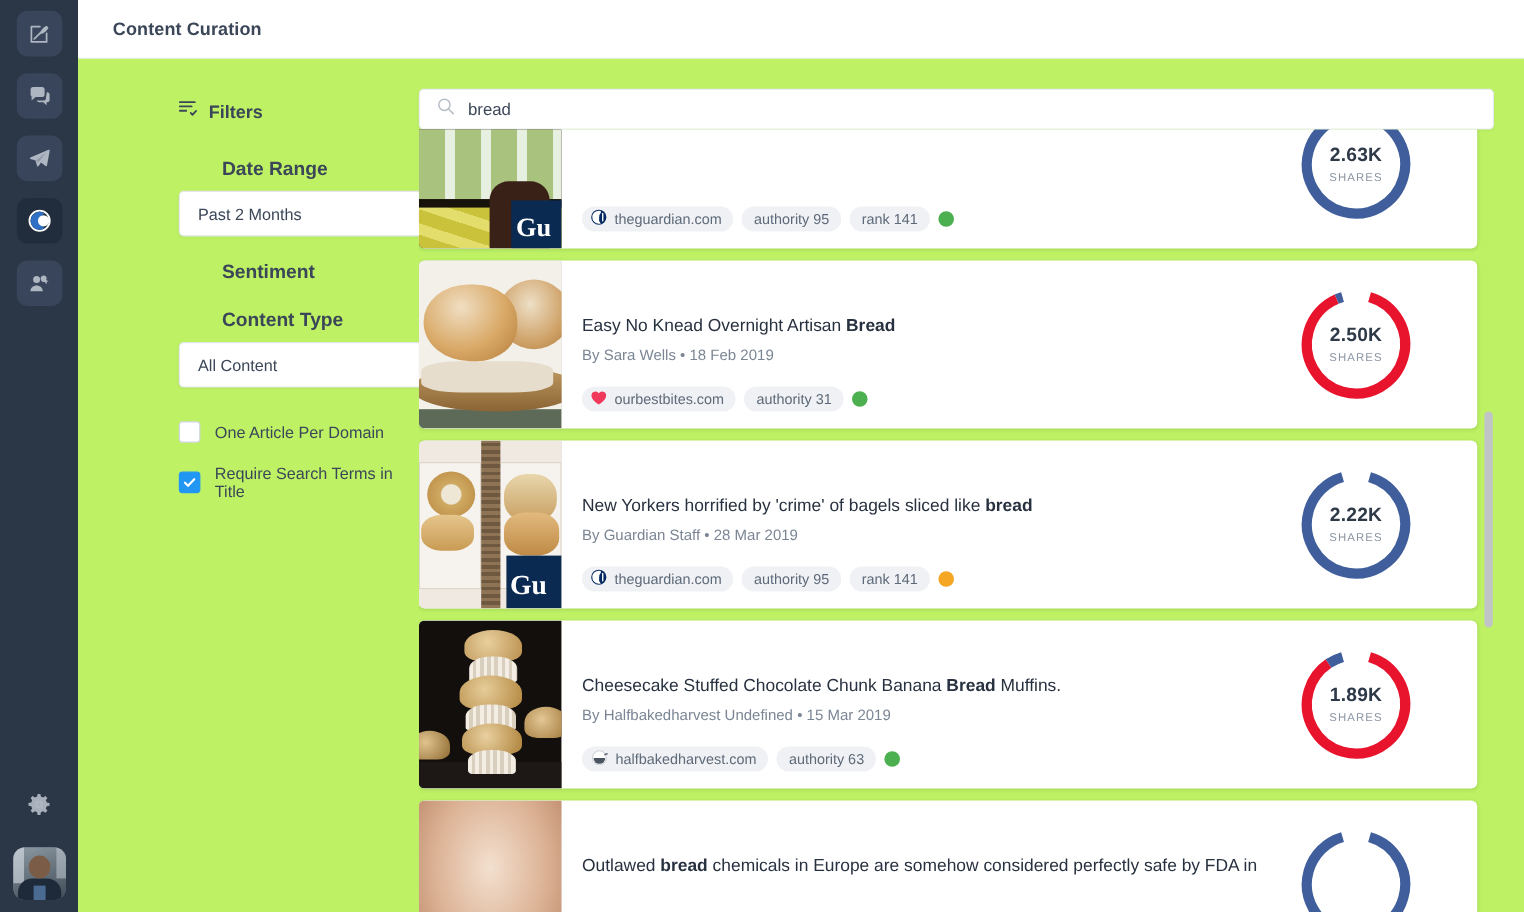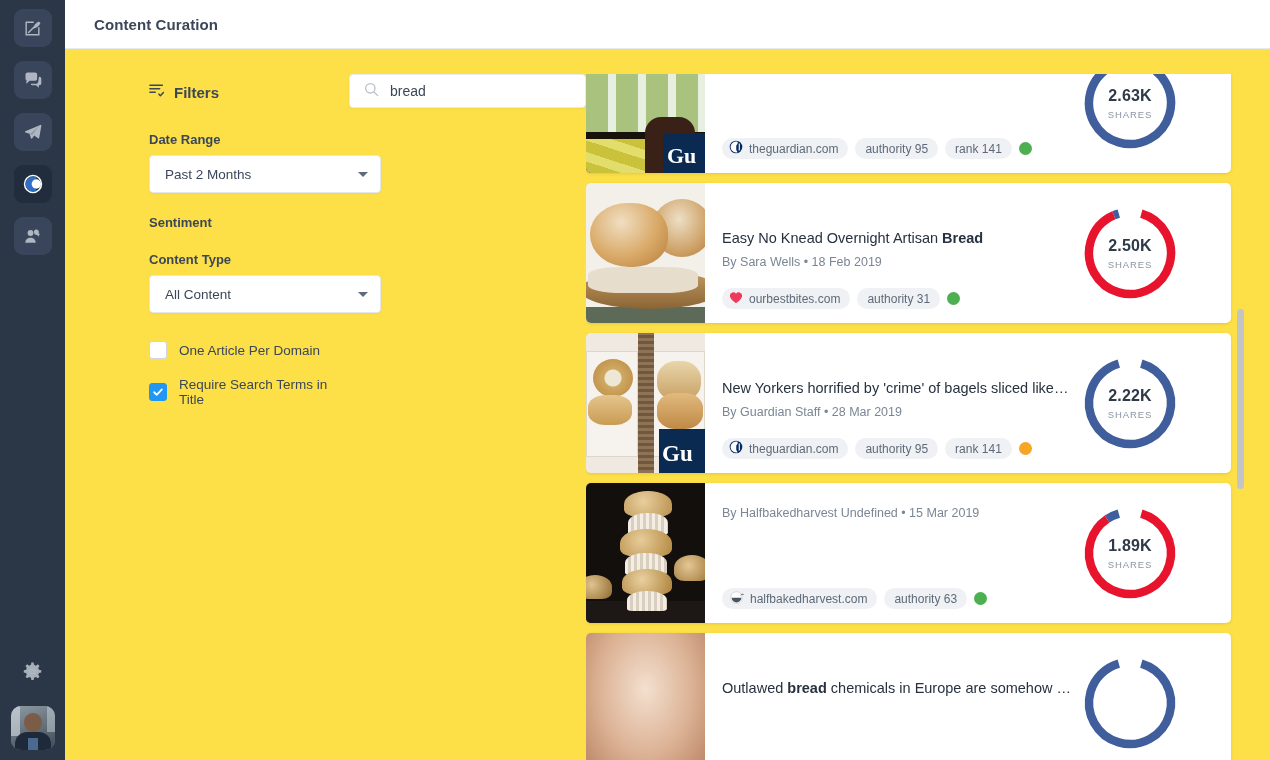--- a/index.html
+++ b/index.html
@@ -54,38 +54,39 @@
     height: 49px; background: #ffffff;
     border-bottom: 1px solid #e7eaee;
     display: flex; align-items: center;
     flex: 0 0 49px;
   }
   .topbar .title {
     margin-left: 29px;
     font-size: 15px; font-weight: bold; color: #3b4758; letter-spacing: .1px;
   }
 
-  .body-area { flex: 1 1 auto; display: flex; min-height: 0; background: #fde047; }
+  .body-area { flex: 1 1 auto; display: flex; min-height: 0; background: #bef264; }
 
   
   .filters {
     width: 275px; flex: 0 0 275px;
     padding: 34px 0 0 0;
   }
   .filters-head {
     display: flex; align-items: center; gap: 9px;
     margin-left: 84px;
     margin-bottom: 30px;
   }
   .filters-head .lbl { font-size: 15px; font-weight: bold; color: #3b4758; }
 
   .field { margin-left: 84px; margin-right: 24px; }
   .field-label {
-    font-size: 13px; font-weight: bold; color: #3b4758;
+    font-size: 16px; font-weight: bold; color: #3b4758;
     margin-bottom: 8px;
+    margin-left: 36px;
   }
   .select {
     height: 38px; width: 232px;
     background: #fff; border: 1px solid #e3e7ec; border-radius: 4px;
     display: flex; align-items: center; padding: 0 12px 0 15px;
     font-size: 13.5px; color: #3b4758;
     box-shadow: 0 1px 2px rgba(20,30,45,.05);
     cursor: pointer; position: relative;
   }
   .select .val { flex: 1 1 auto; }
@@ -109,21 +110,21 @@
   .cbox.checked {
     background: #2196f3; border-color: #2196f3;
     display: flex; align-items: center; justify-content: center;
   }
   .check-lbl { font-size: 13.5px; color: #3b4758; }
 
   
   .results-col {
     flex: 1 1 auto; min-width: 0;
     padding: 25px 25px 0 9px;
-    display: flex; flex-direction: row;
+    display: flex; flex-direction: column;
   }
   .searchbar {
     height: 34px; background: #fff; border-radius: 4px;
     border: 1px solid #e8ebef;
     display: flex; align-items: center; padding: 0 14px;
     box-shadow: 0 1px 2px rgba(20,30,45,.05);
     flex: 0 0 34px;
   }
   .searchbar input {
     border: 0; outline: 0; flex: 1 1 auto;
@@ -505,20 +506,21 @@
                     <div class="m cup" style="left:42px;top:30px;width:40px;height:22px;"></div>
                     <div class="m top" style="left:34px;top:46px;width:52px;height:28px;background:radial-gradient(circle at 40% 40%,#e6cc99,#b3873f);"></div>
                     <div class="m cup" style="left:39px;top:70px;width:42px;height:22px;"></div>
                     <div class="m top" style="left:36px;top:86px;width:50px;height:26px;background:radial-gradient(circle at 40% 40%,#e9d0a0,#ad8139);"></div>
                     <div class="m cup" style="left:41px;top:108px;width:40px;height:20px;"></div>
                     <div class="m top" style="left:88px;top:72px;width:36px;height:26px;background:radial-gradient(circle at 40% 40%,#e3c795,#9d7434);"></div>
                     <div class="m top" style="left:-8px;top:92px;width:34px;height:24px;background:radial-gradient(circle at 40% 40%,#e0c38f,#8e6a30);"></div>
                   </div>
                 </div>
                 <div class="card-mid">
+                  <div class="card-title">Cheesecake Stuffed Chocolate Chunk Banana <b>Bread</b> Muffins.</div>
                   <div class="card-by">By Halfbakedharvest Undefined • 15 Mar 2019</div>
                   <div class="badges">
                     <span class="badge dom">
                       <span><svg width="15" height="13" viewBox="0 0 17 14">
                           <circle cx="8.5" cy="7" r="6.6" fill="#fff" stroke="#cfd4da"></circle>
                           <path d="M3 7.2h11a5.5 5.5 0 01-11 0z" fill="#4a5360"></path>
                           <path d="M13.2 4.4c1.3-1 2.6-1.5 3.3-.8" stroke="#4a5360" stroke-width="1.1" fill="none"></path>
                         </svg></span>
                       <span>halfbakedharvest.com</span>
                     </span>

